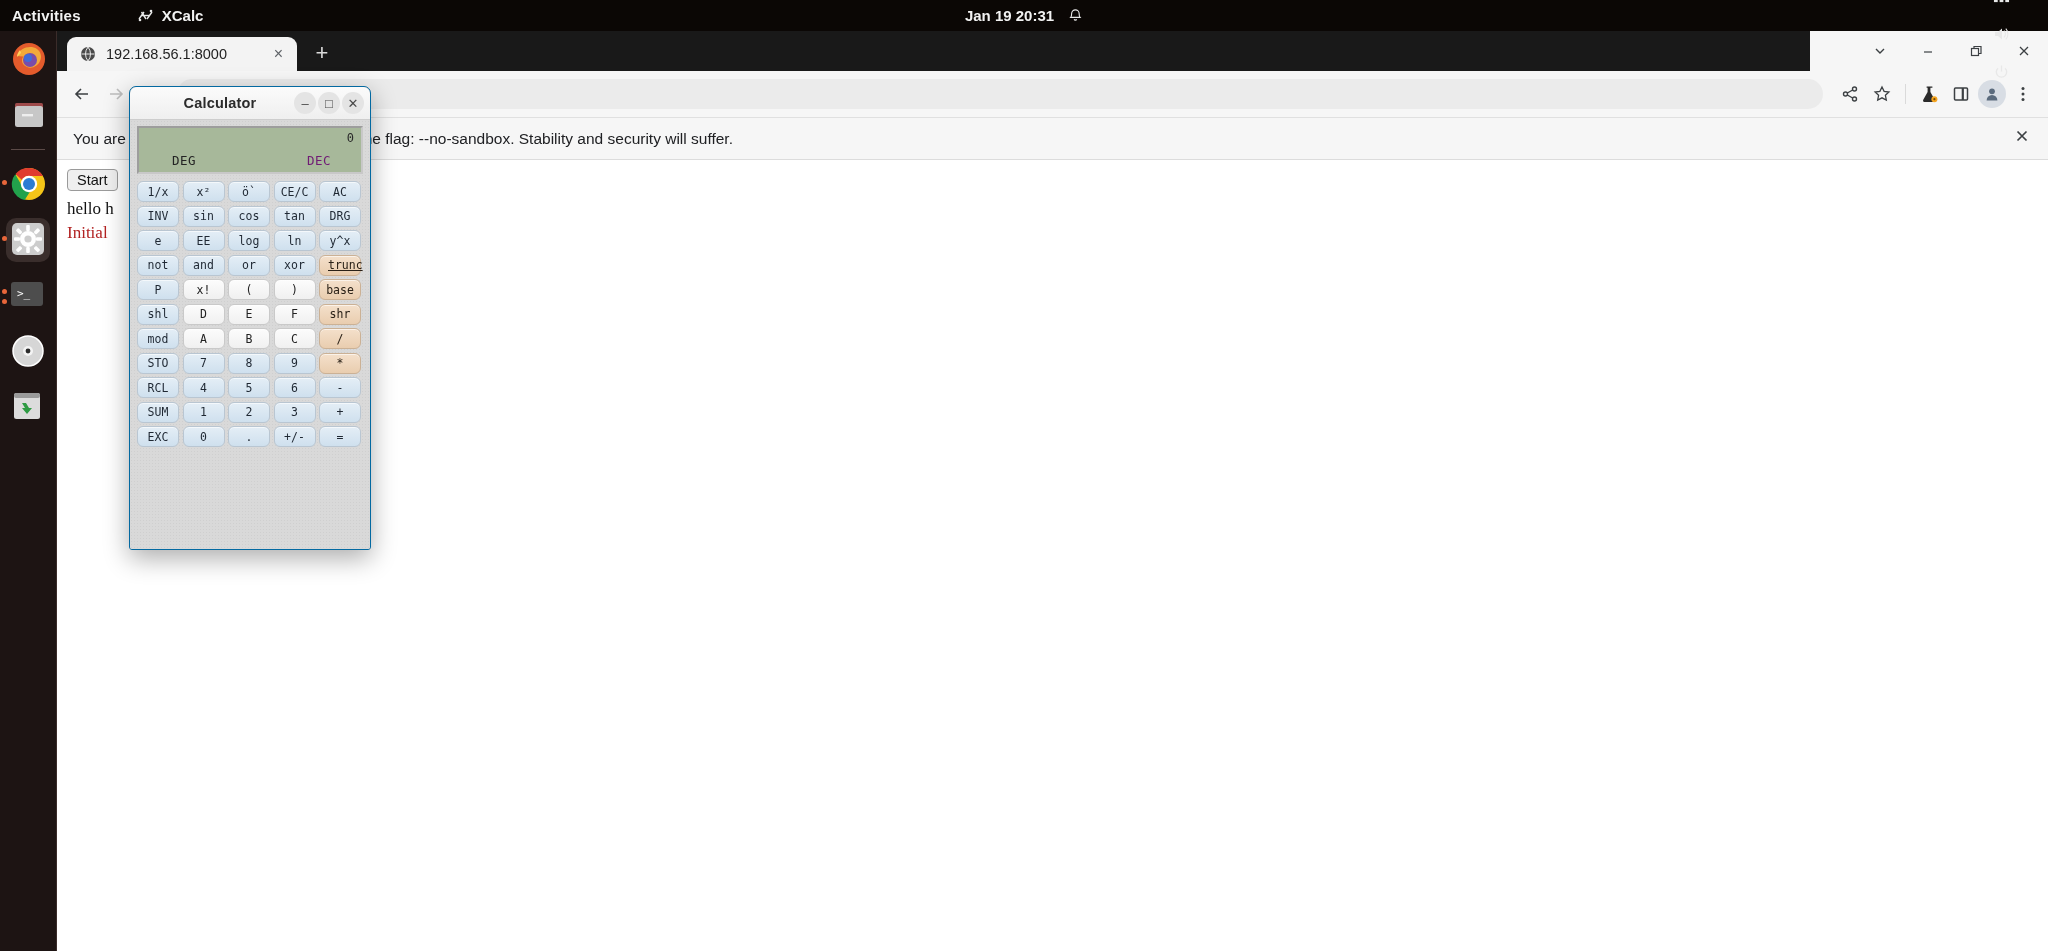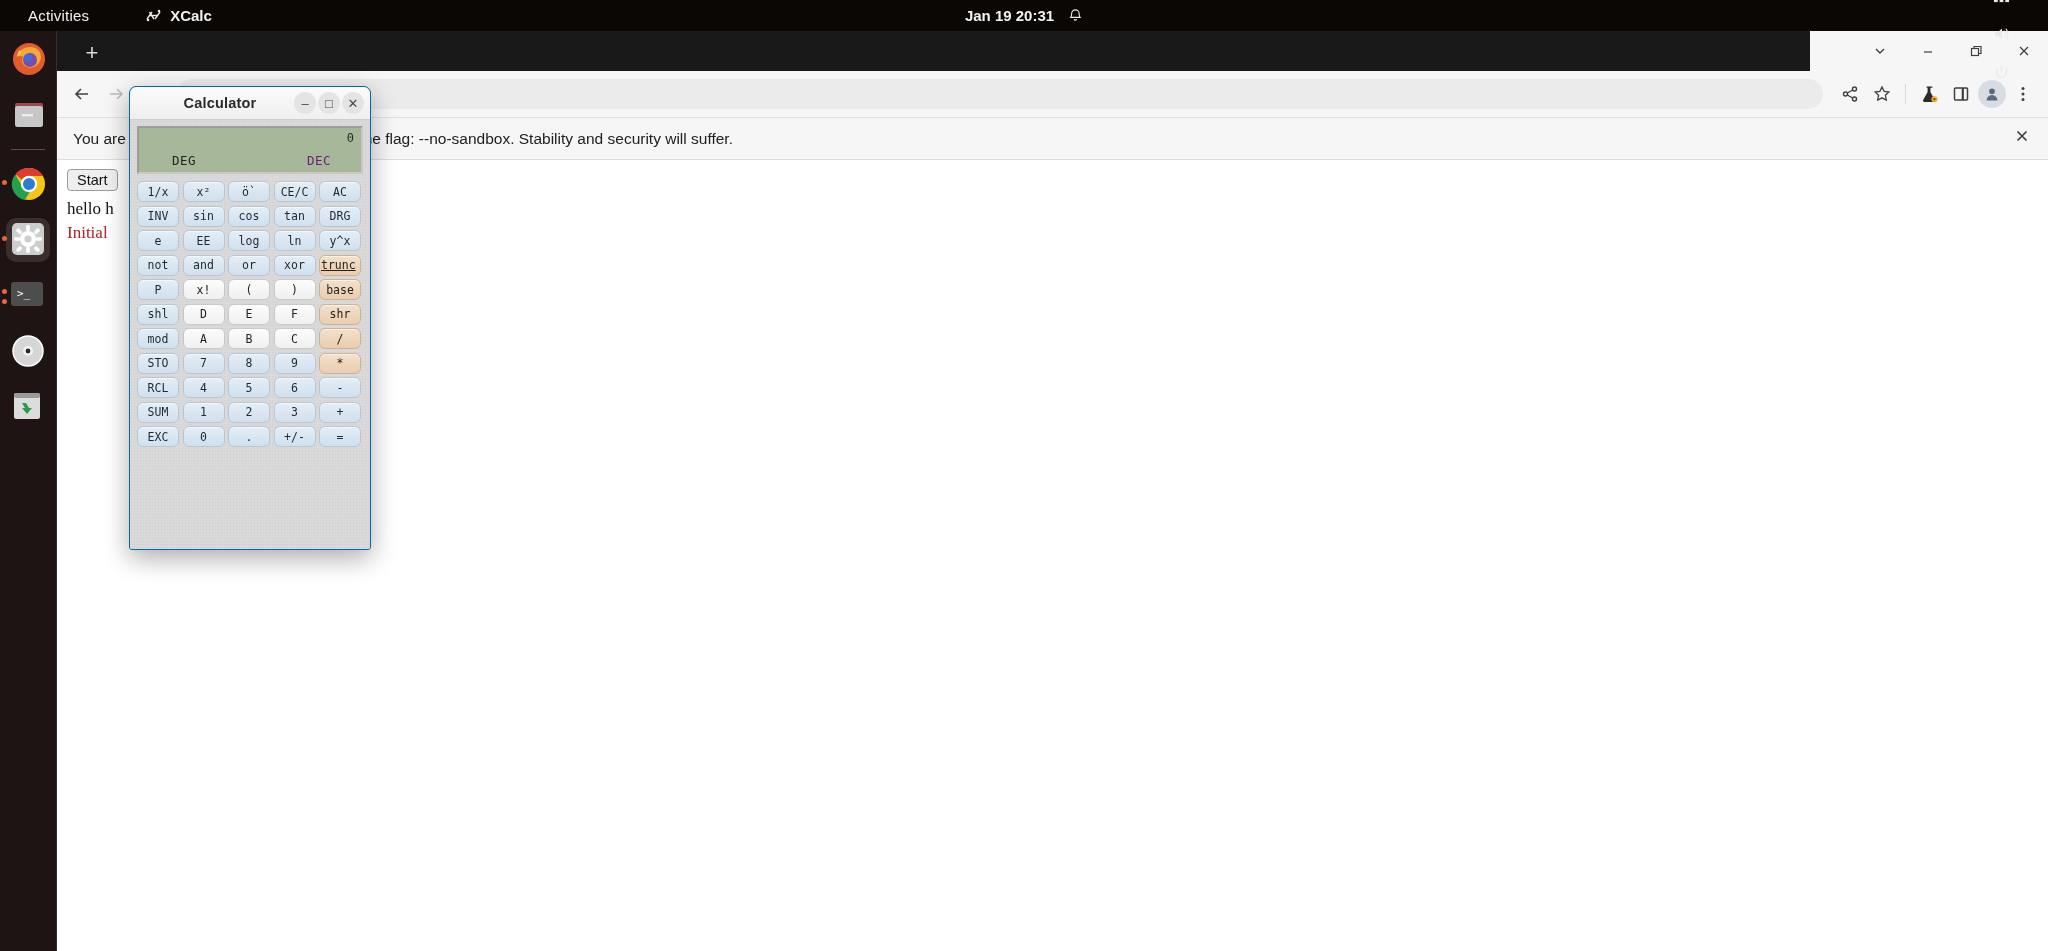--- a/index.html
+++ b/index.html
@@ -13,21 +13,21 @@
   
   #top-bar {
     position: absolute; top: 0; left: 0;
     width: 2048px; height: 31px;
     background: #0b0705;
     color: #ffffff;
     display: flex; align-items: center;
     font-size: 15px;
     z-index: 500;
   }
-  #activities { margin-left: 28px; font-weight: 400; letter-spacing: .2px; color:#f2f2f2; }
+  #activities { margin-left: 12px; font-weight: 700; letter-spacing: .2px; color:#f2f2f2; }
   #app-indicator { display: flex; align-items: center; gap: 8px; margin-left: 56px; font-weight: 700; color:#f2f2f2;}
   #app-indicator svg { display:block; }
   #clock-area {
     position: absolute; left: 50%; transform: translateX(-50%);
     display: flex; align-items: center; gap: 14px;
     font-weight: 700; color: #f2f2f2;
   }
   #tray {
     position: absolute; right: 14px;
     display: flex; align-items: center; gap: 18px; flex-direction: column;
@@ -226,21 +226,21 @@
     overflow: visible; white-space: nowrap;
   }
   .key.white {
     background: linear-gradient(#fcfcfc,#f0f0f0);
     border-color: #c9c9c9; color: #222;
   }
   .key.tan {
     background: linear-gradient(#f4e0cb,#e9cdaf);
     border-color: #cbb195; color: #2a2117;
   }
-  .key.overflow { width: 42px; justify-content: flex-start; padding-left: 1px; text-decoration: underline; }
+  .key.overflow { width: 42px; justify-content: flex-start; padding-left: 8px; text-decoration: underline; }
 </style>
 </head>
 <body>
 
 <div id="top-bar">
   <div id="activities">Activities</div>
   <div id="app-indicator">
     <span>
       <svg width="17" height="17" viewBox="0 0 17 17">
         <g stroke="#e8e8e8" stroke-width="1.4" fill="none">
@@ -381,20 +381,30 @@
         <path d="M14 16l3 5h-3l5 6 5-6h-3l-3-5z" fill="#2e9b43"></path>
       </svg>
     </div>
   </div>
 </div>
 
 <div id="browser">
 
   <div id="tabstrip">
     <div id="tabstrip-right-bg"></div>
+    <div class="tab">
+      <span class="favicon">
+        <svg width="16" height="16" viewBox="0 0 16 16">
+          <circle cx="8" cy="8" r="7" fill="#4a4a4a"></circle>
+          <path d="M1.4 8h13.2M8 1a11 11 0 0 1 0 14A11 11 0 0 1 8 1z" stroke="#e9e9e9" stroke-width="1" fill="none"></path>
+        </svg>
+      </span>
+      <span class="tab-title">192.168.56.1:8000</span>
+      <span class="tabclose">×</span>
+    </div>
     <div id="newtab">+</div>
     <div id="winctl">
       <div class="wbtn">
         <svg width="14" height="14" viewBox="0 0 14 14" fill="none" stroke="#3c4043" stroke-width="1.4">
             <path d="M3 5l4 4 4-4"></path>
           </svg>
       </div>
       <div class="wbtn">
         <svg width="14" height="14" viewBox="0 0 14 14" stroke="#3c4043" stroke-width="1.2">
             <path d="M3 8h8"></path>

